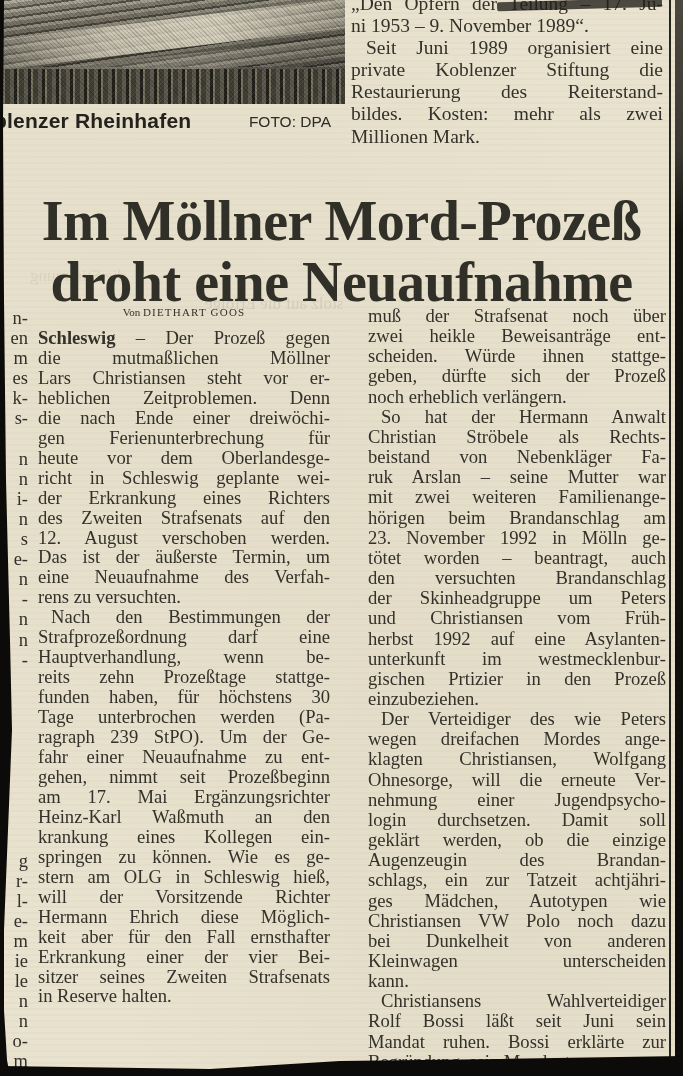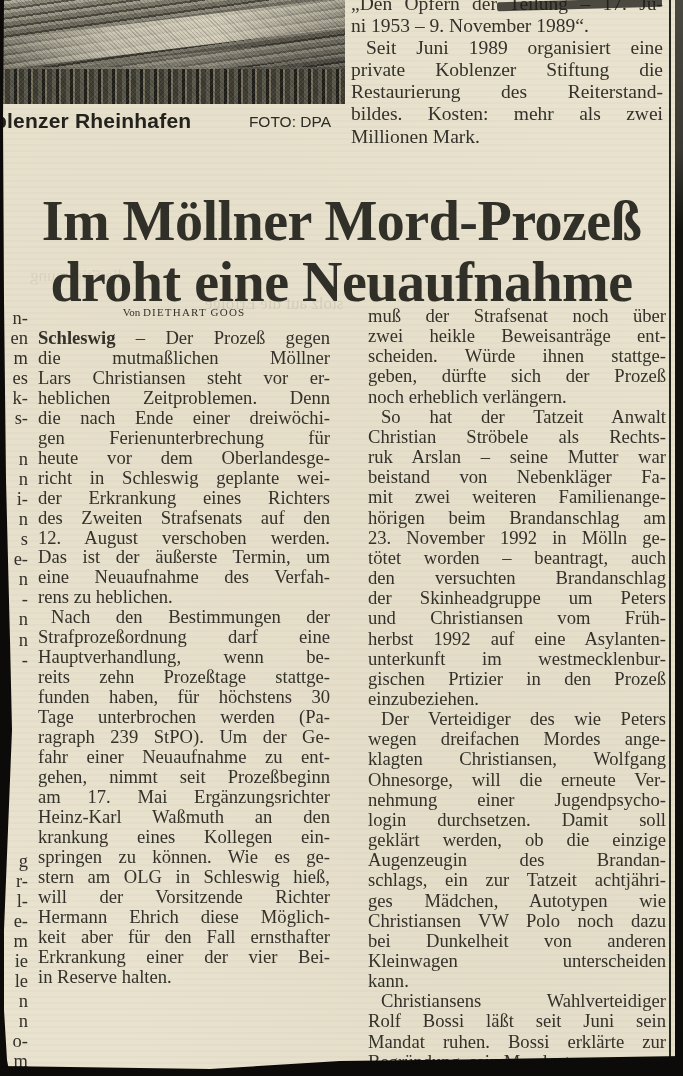--- a/index.html
+++ b/index.html
@@ -157,51 +157,52 @@
       <div class="tline">heblichen Zeitproblemen. Denn</div>
       <div class="tline">die nach Ende einer dreiwöchi-</div>
       <div class="tline">gen Ferienunterbrechung für</div>
       <div class="tline">heute vor dem Oberlandesge-</div>
       <div class="tline">richt in Schleswig geplante wei-</div>
       <div class="tline">der Erkrankung eines Richters</div>
       <div class="tline">des Zweiten Strafsenats auf den</div>
       <div class="tline">12. August verschoben werden.</div>
       <div class="tline">Das ist der äußerste Termin, um</div>
       <div class="tline">eine Neuaufnahme des Verfah-</div>
-      <div class="tline tlast">rens zu heblichen.</div>
+      <div class="tline tlast">rens zu versuchten.</div>
       <div class="tline tindent">Nach den Bestimmungen der</div>
       <div class="tline">Strafprozeßordnung darf eine</div>
       <div class="tline">Hauptverhandlung, wenn be-</div>
       <div class="tline">reits zehn Prozeßtage stattge-</div>
       <div class="tline">funden haben, für höchstens 30</div>
       <div class="tline">Tage unterbrochen werden (Pa-</div>
       <div class="tline">ragraph 239 StPO). Um der Ge-</div>
       <div class="tline">fahr einer Neuaufnahme zu ent-</div>
       <div class="tline">gehen, nimmt seit Prozeßbeginn</div>
       <div class="tline">am 17. Mai Ergänzungsrichter</div>
       <div class="tline">Heinz-Karl Waßmuth an den</div>
       <div class="tline">krankung eines Kollegen ein-</div>
       <div class="tline">springen zu können. Wie es ge-</div>
       <div class="tline">stern am OLG in Schleswig hieß,</div>
       <div class="tline">will der Vorsitzende Richter</div>
       <div class="tline">Hermann Ehrich diese Möglich-</div>
       <div class="tline">keit aber für den Fall ernsthafter</div>
       <div class="tline">Erkrankung einer der vier Bei-</div>
+      <div class="tline">sitzer seines Zweiten Strafsenats</div>
       <div class="tline tlast">in Reserve halten.</div>
     </div>
   <div class="col col2" id="col2">
       <div class="tline">muß der Strafsenat noch über</div>
       <div class="tline">zwei heikle Beweisanträge ent-</div>
       <div class="tline">scheiden. Würde ihnen stattge-</div>
       <div class="tline">geben, dürfte sich der Prozeß</div>
       <div class="tline tlast">noch erheblich verlängern.</div>
-      <div class="tline tindent">So hat der Tatzeit Anwalt</div>
+      <div class="tline tindent">So hat der Hermann Anwalt</div>
       <div class="tline">Christian Ströbele als Rechts-</div>
+      <div class="tline">beistand von Nebenkläger Fa-</div>
       <div class="tline">ruk Arslan – seine Mutter war</div>
-      <div class="tline">beistand von Nebenkläger Fa-</div>
       <div class="tline">mit zwei weiteren Familienange-</div>
       <div class="tline">hörigen beim Brandanschlag am</div>
       <div class="tline">23. November 1992 in Mölln ge-</div>
       <div class="tline">tötet worden – beantragt, auch</div>
       <div class="tline">den versuchten Brandanschlag</div>
       <div class="tline">der Skinheadgruppe um Peters</div>
       <div class="tline">und Christiansen vom Früh-</div>
       <div class="tline">herbst 1992 auf eine Asylanten-</div>
       <div class="tline">unterkunft im westmecklenbur-</div>
       <div class="tline">gischen Prtizier in den Prozeß</div>

